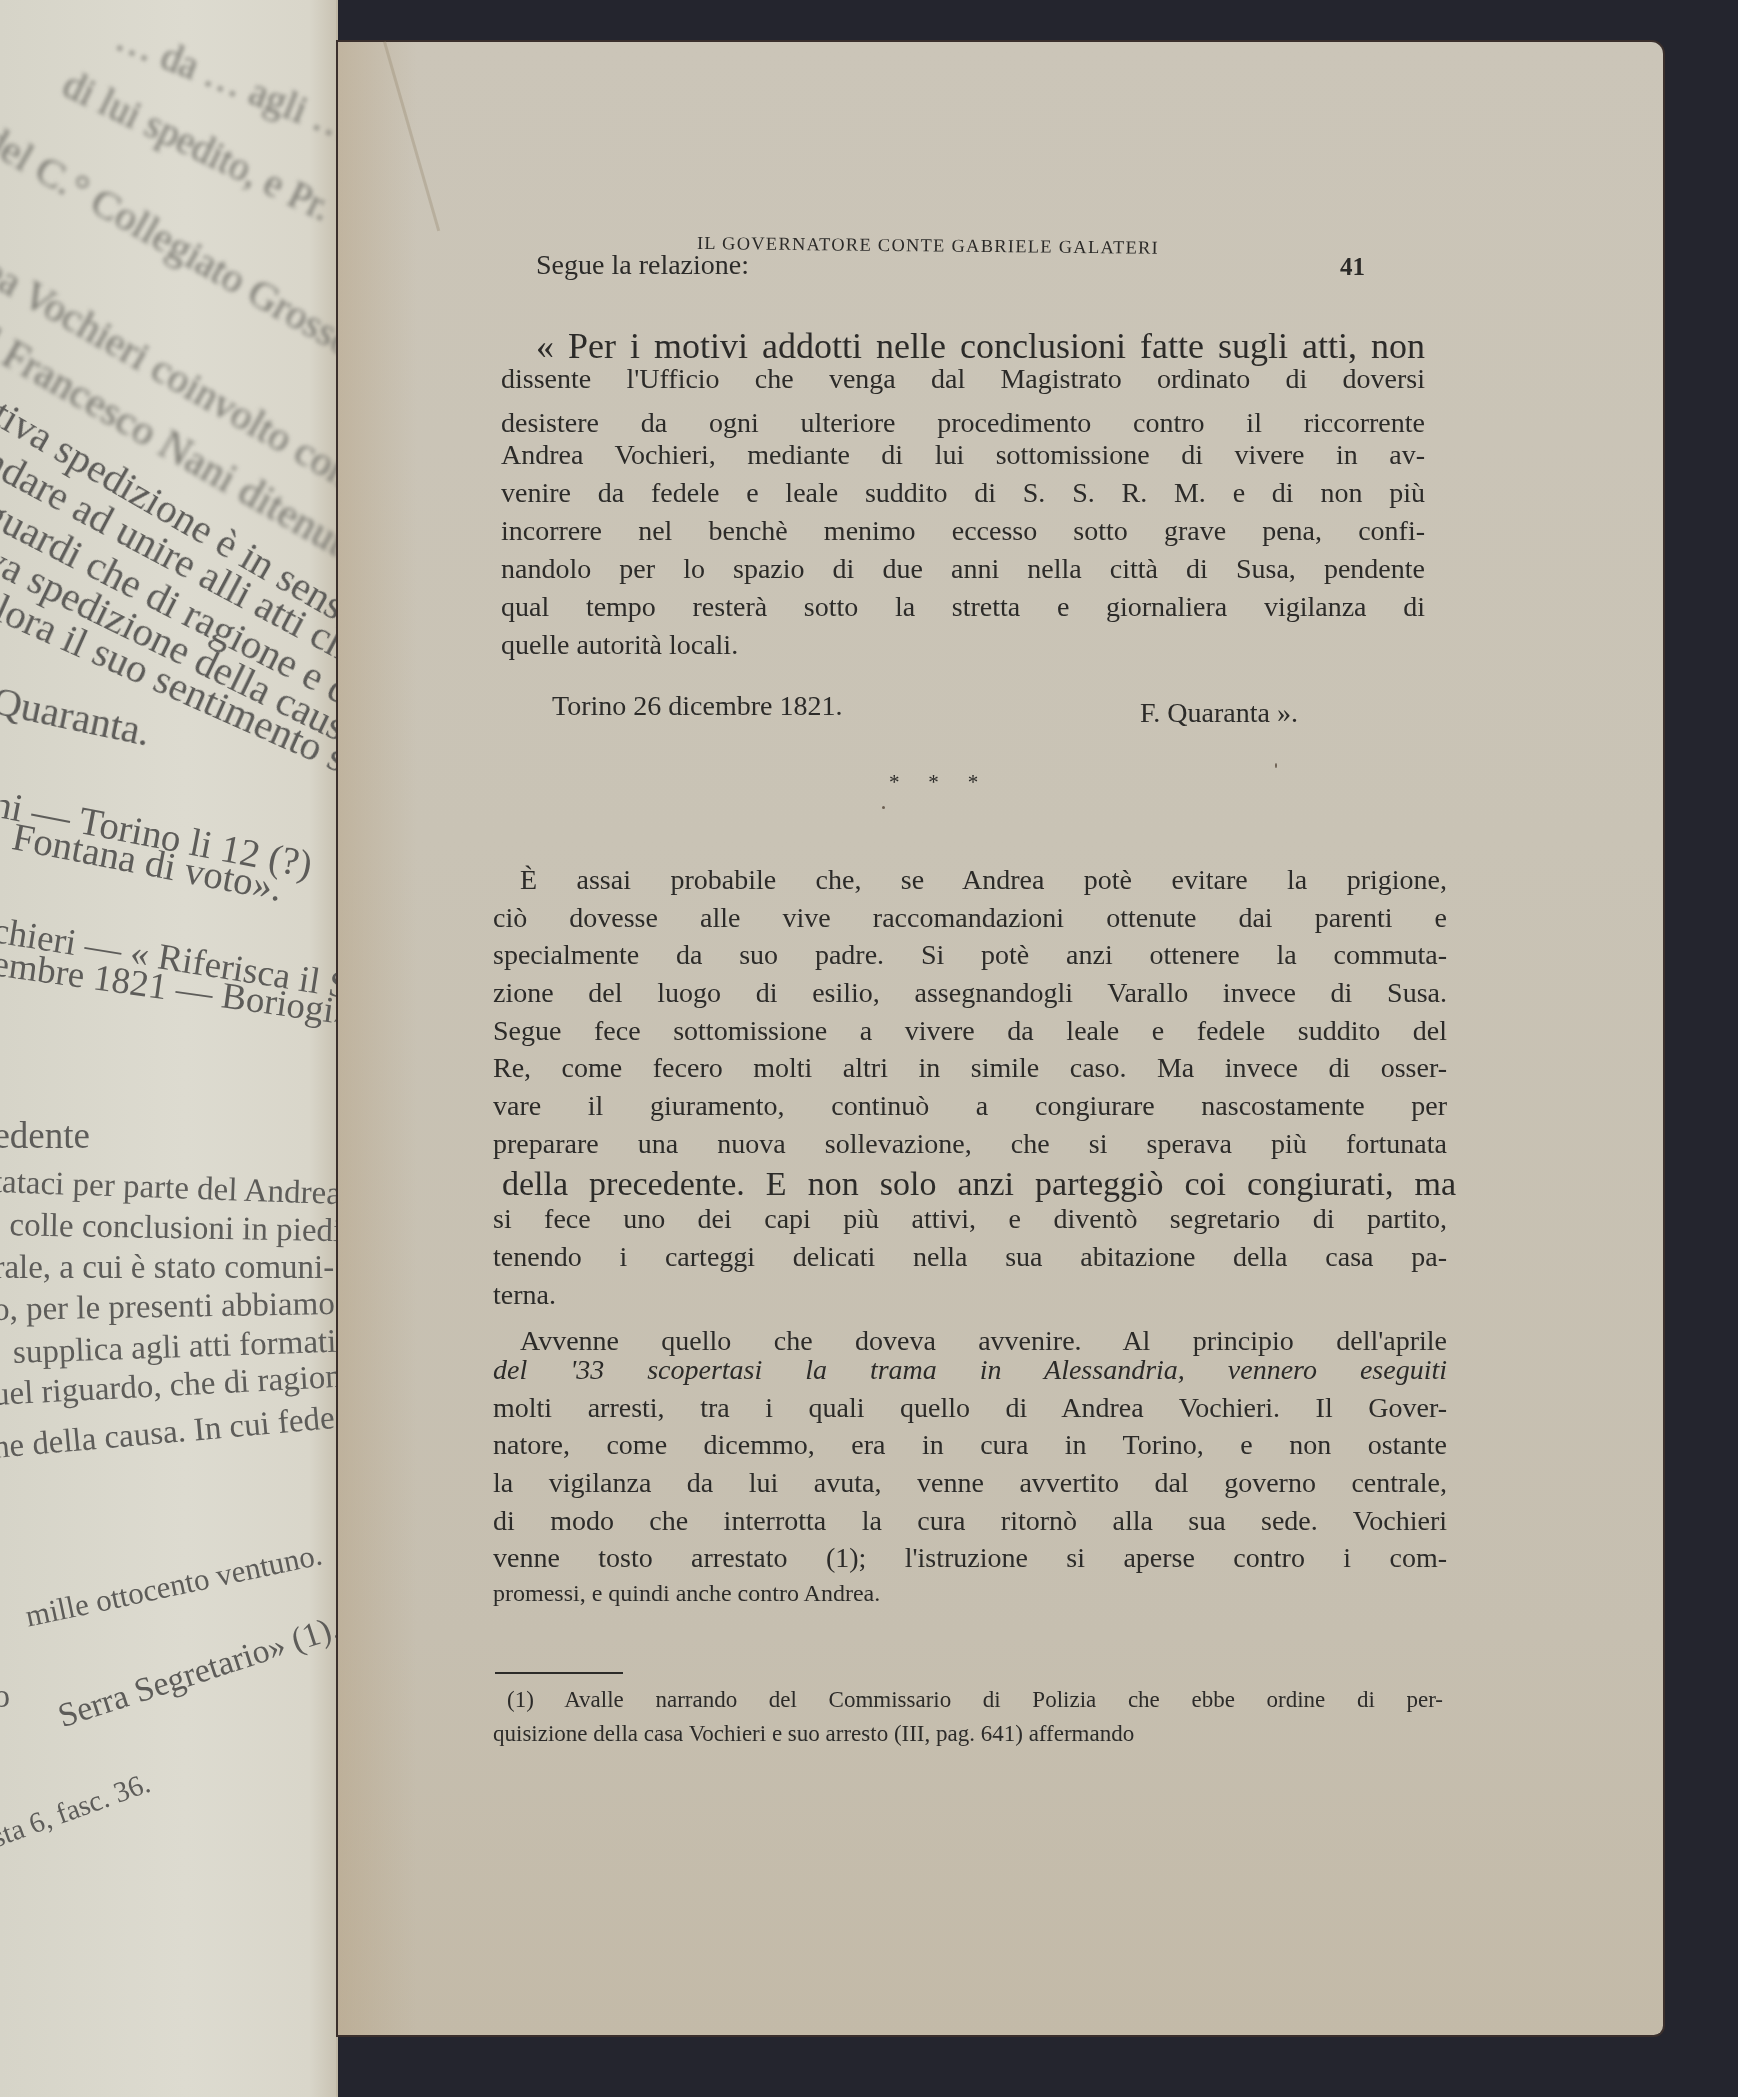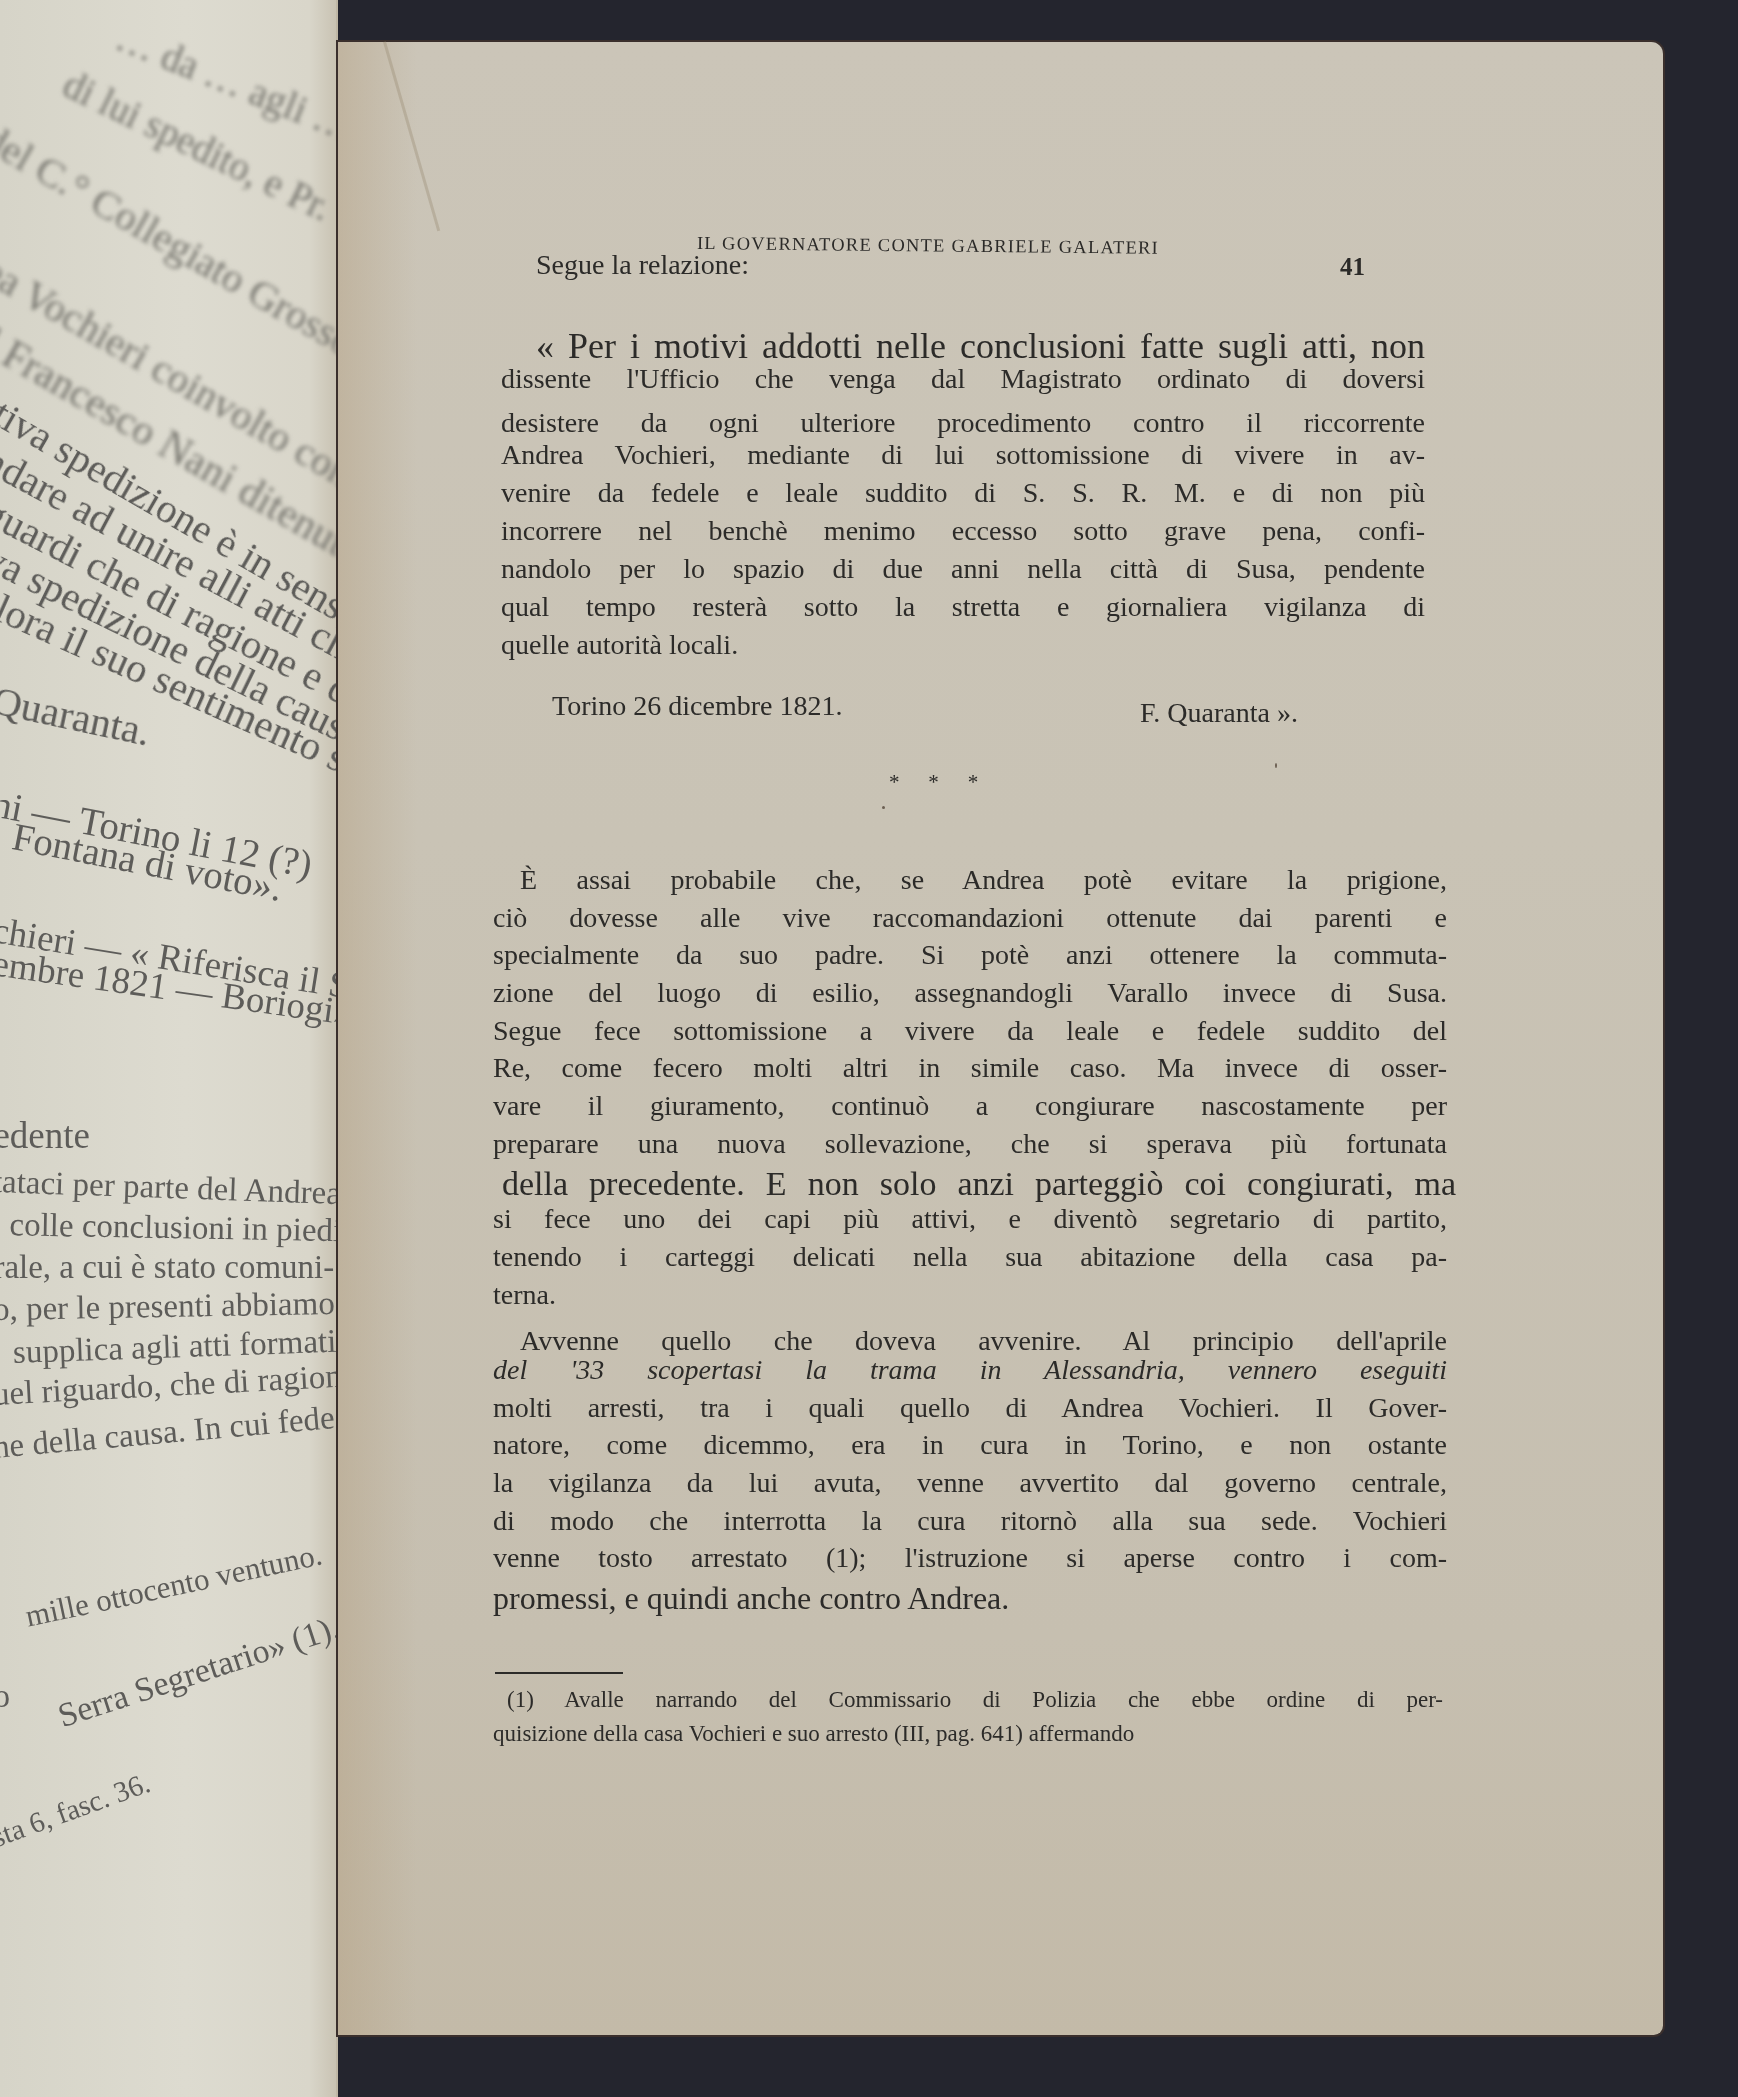--- a/index.html
+++ b/index.html
@@ -194,21 +194,21 @@
         <div class="tline last" style="left: 155px; top: 1237px; width: 954px; font-size: 28px;">terna.</div>
       </div>
     <div id="para2">
         <div class="tline" style="left: 182px; top: 1274px; width: 927px; font-size: 28px; margin-top: 9px;">Avvenne quello che doveva avvenire. Al principio dell'aprile</div>
         <div class="tline" style="left: 155px; top: 1312px; width: 954px; font-size: 28px; font-style: italic;">del '33 scopertasi la trama in Alessandria, vennero eseguiti</div>
         <div class="tline" style="left: 155px; top: 1350px; width: 954px; font-size: 28px;">molti arresti, tra i quali quello di Andrea Vochieri. Il Gover-</div>
         <div class="tline" style="left: 155px; top: 1387px; width: 954px; font-size: 28px;">natore, come dicemmo, era in cura in Torino, e non ostante</div>
         <div class="tline" style="left: 155px; top: 1425px; width: 954px; font-size: 28px;">la vigilanza da lui avuta, venne avvertito dal governo centrale,</div>
         <div class="tline" style="left: 155px; top: 1463px; width: 954px; font-size: 28px;">di modo che interrotta la cura ritornò alla sua sede. Vochieri</div>
         <div class="tline" style="left: 155px; top: 1500px; width: 954px; font-size: 28px;">venne tosto arrestato (1); l'istruzione si aperse contro i com-</div>
-        <div class="tline last" style="left: 155px; top: 1538px; width: 954px; font-size: 32px;">promessi, e quindi anche contro Andrea.</div>
+        <div class="tline last" style="left: 155px; top: 1538px; width: 954px; font-size: 24px;">promessi, e quindi anche contro Andrea.</div>
       </div>
 
     <div class="footnote-rule"></div>
     <div id="footnote">
         <div class="tline" style="left: 169px; top: 1645px; width: 936px; font-size: 23px;">(1) Avalle narrando del Commissario di Polizia che ebbe ordine di per-</div>
         <div class="tline last" style="left: 155px; top: 1679px; width: 950px; font-size: 23px;">quisizione della casa Vochieri e suo arresto (III, pag. 641) affermando</div>
       </div>
   </div>
 
   <div class="speck" style="left:544px;top:764px;"></div>

